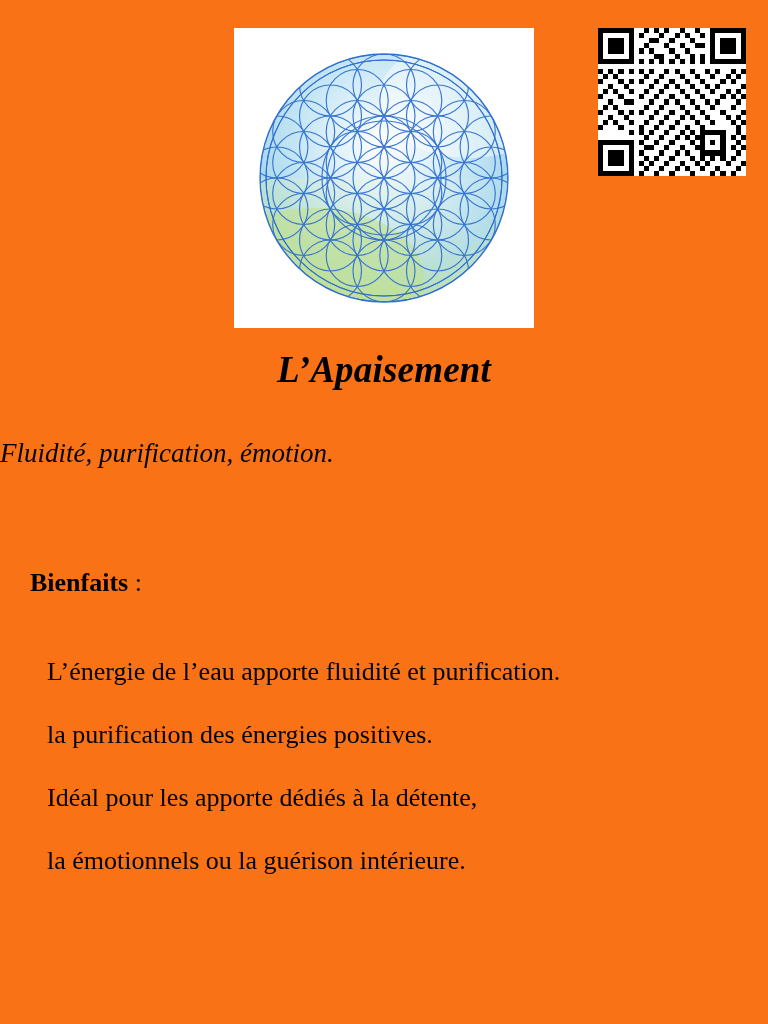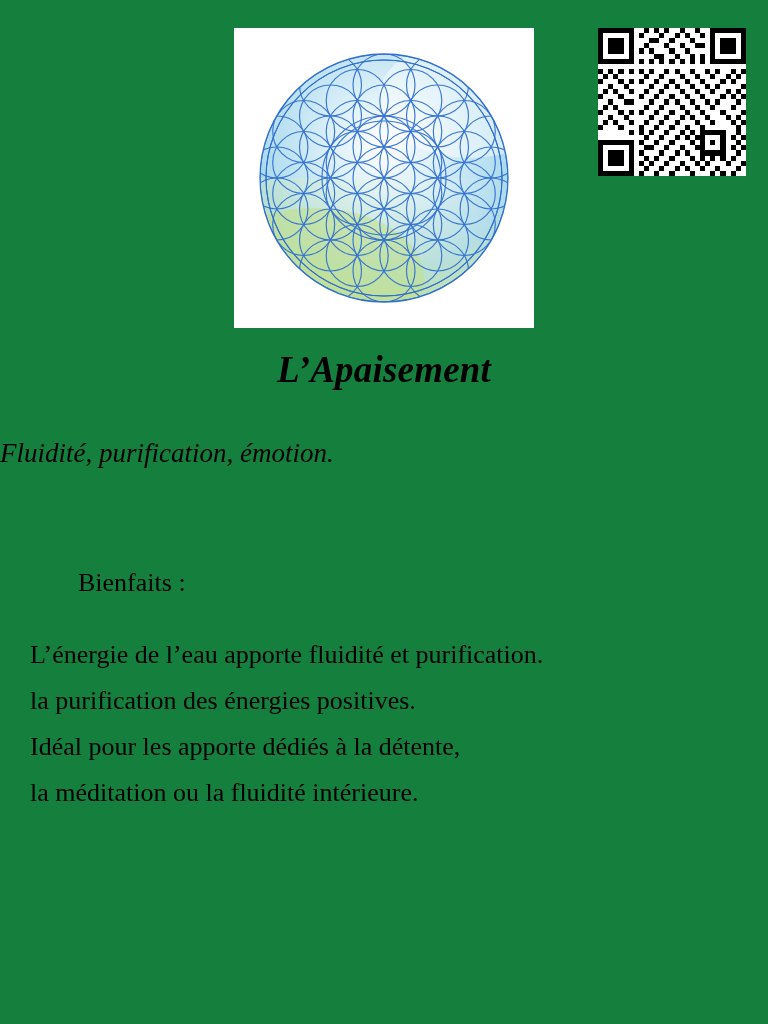--- a/index.html
+++ b/index.html
@@ -13,21 +13,21 @@
     position: relative;
     font-family: "Liberation Serif", serif;
     color: #111111;
     overflow: hidden;
   }
 
   .page {
     position: relative;
     width: 768px;
     height: 1024px;
-    background: #15803d;
+    background: #f97316;
   }
 
   
   .qr-wrap {
     position: absolute;
     top: 28px;
     right: 22px;
     width: 148px;
     height: 148px;
   }
@@ -70,34 +70,33 @@
 
   
   .section-label {
     position: absolute;
     top: 568px;
     left: 30px;
     font-size: 26px;
     color: #000000;
   }
   .section-label .bold {
-    font-weight: 400;
-    margin-left: 48px;
+    font-weight: 700;
   }
   .body-text {
     position: absolute;
     top: 632px;
     left: 30px;
     width: 720px;
     font-size: 26px;
     line-height: 46px;
     color: #000000;
   }
   .body-text p {
-    margin: 0;
+    margin: 17px;
     white-space: pre;
   }
 </style>
 </head>
 <body>
 
 <div class="page">
 
   <div class="qr-wrap">
     <svg width="148" height="148" viewBox="0 0 29 29" shape-rendering="crispEdges" aria-hidden="true">
@@ -469,16 +468,16 @@
   <div class="subtitle">Fluidité, purification, émotion.</div>
 
   <div class="section-label">
     <span class="bold">Bienfaits</span><span> :</span>
   </div>
 
   <div class="body-text">
     <p>L’énergie de l’eau apporte fluidité et purification.</p>
     <p>la purification des énergies positives.</p>
     <p>Idéal pour les apporte dédiés à la détente,</p>
-    <p>la méditation ou la fluidité intérieure.</p>
+    <p>la émotionnels ou la guérison intérieure.</p>
   </div>
 
 </div>
 
 </body></html>

